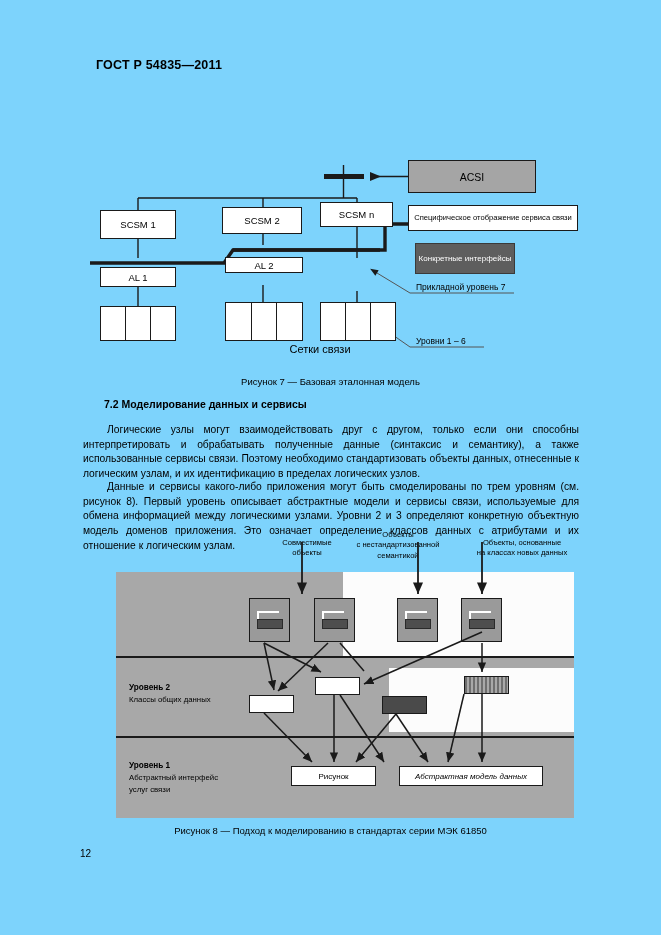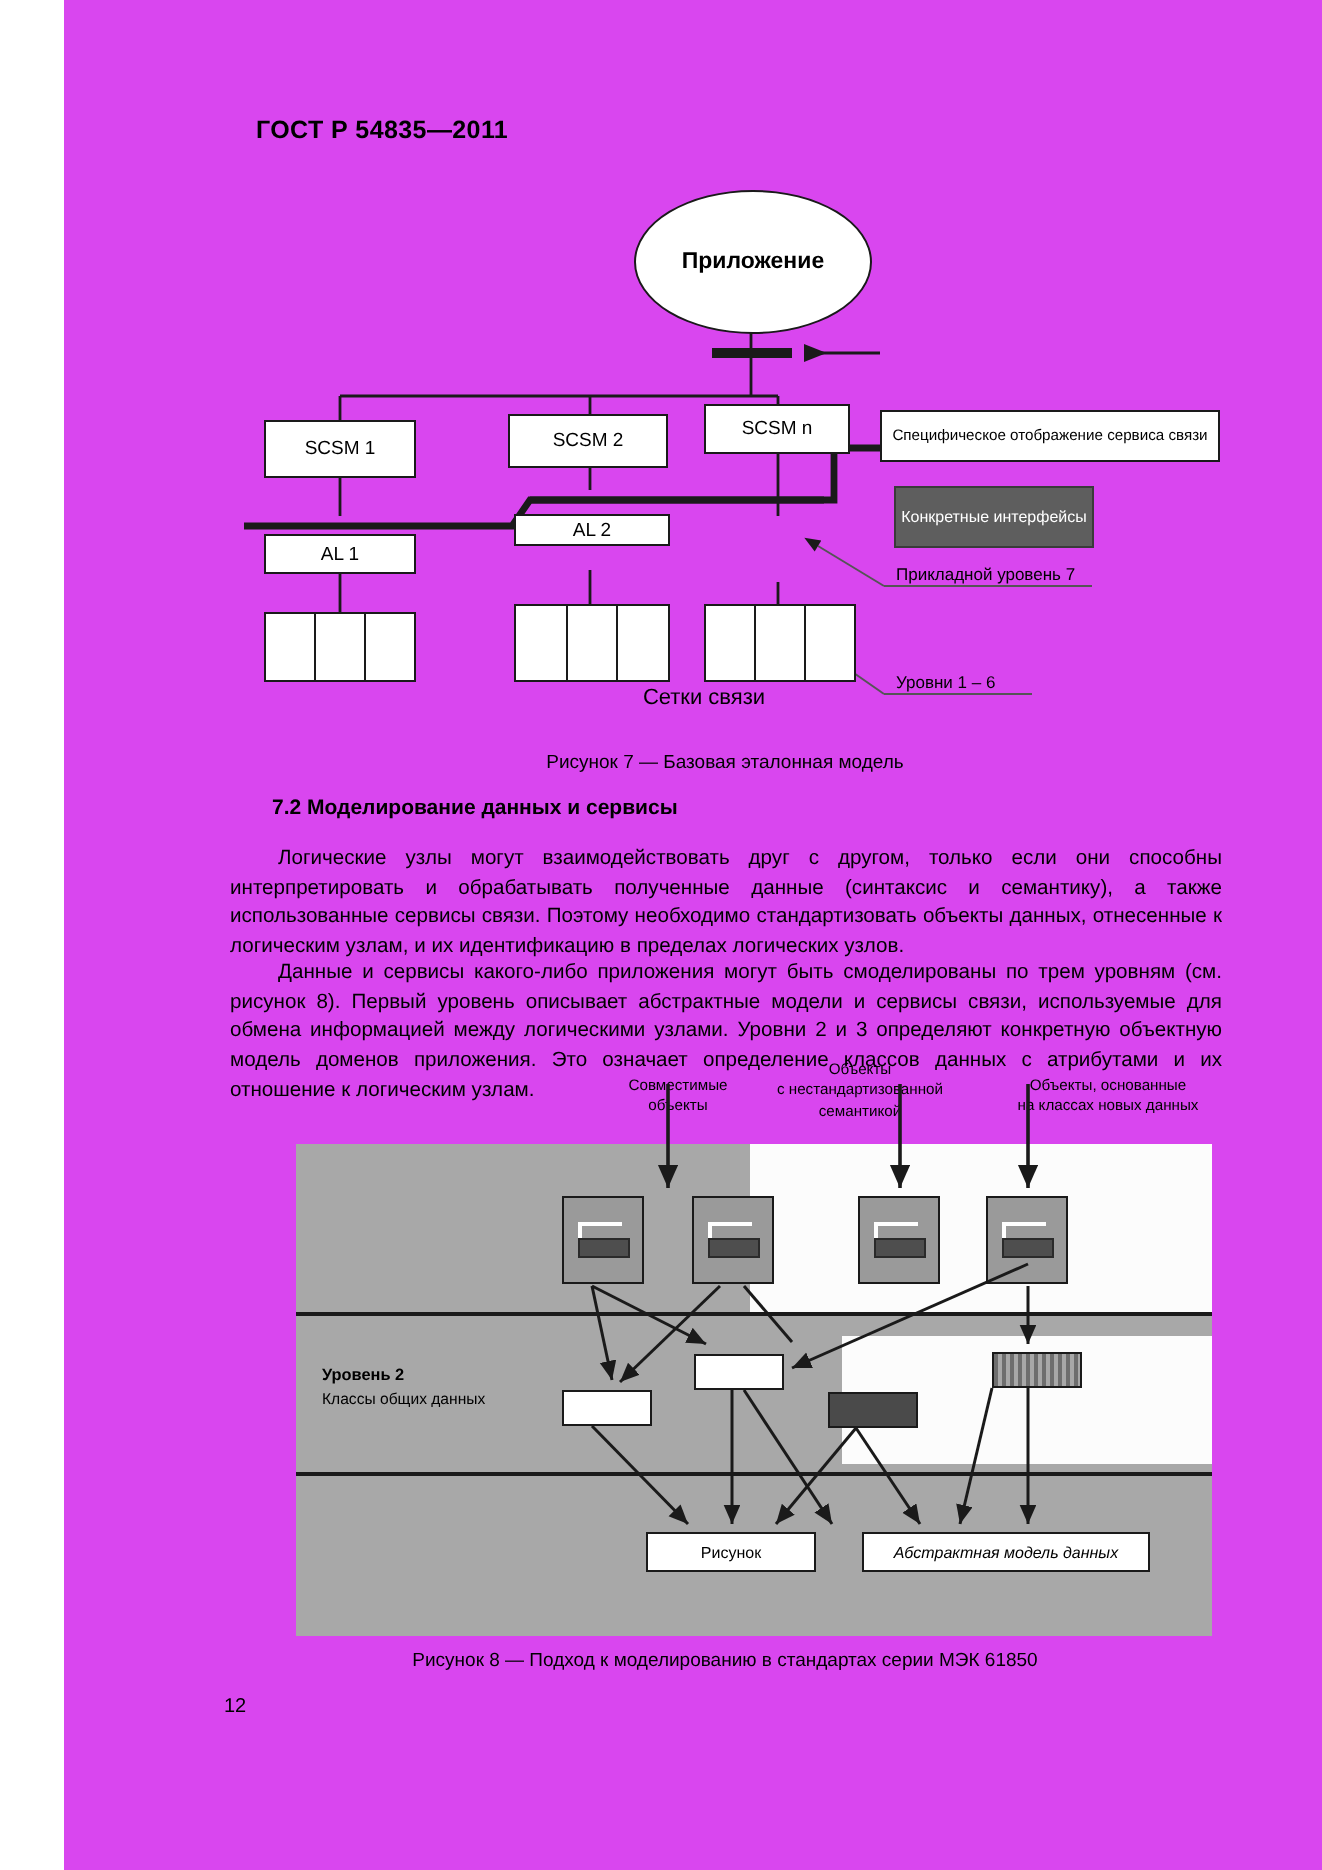--- a/index.html
+++ b/index.html
@@ -11,22 +11,21 @@
     width: 661px;
     height: 935px;
     position: relative;
     font-family: "Liberation Sans", sans-serif;
     color: #000;
     overflow: hidden;
   }
   .page {
     position: absolute;
     inset: 0;
-    background: #d946ef;
-    margin-left: 32px;
+    background: #7dd3fc;
   }
 
   
   .doc-header {
     position: absolute;
     left: 96px;
     top: 58px;
     font-size: 12.5px;
     font-weight: bold;
     letter-spacing: 0.2px;
@@ -324,23 +323,23 @@
       <line x1="58" y1="192" x2="58" y2="211" stroke="#1a1a1a" stroke-width="1.4"></line>
       <line x1="183" y1="190" x2="183" y2="207" stroke="#1a1a1a" stroke-width="1.4"></line>
       <line x1="277" y1="196" x2="277" y2="207" stroke="#1a1a1a" stroke-width="1.4"></line>
 
       <line x1="297" y1="178" x2="330" y2="198" stroke="#555" stroke-width="1" marker-start="url(#arrL)"></line>
       <line x1="330" y1="198" x2="434" y2="198" stroke="#555" stroke-width="1"></line>
       <line x1="297" y1="229" x2="330" y2="252" stroke="#555" stroke-width="1" marker-start="url(#arrL)"></line>
       <line x1="330" y1="252" x2="404" y2="252" stroke="#555" stroke-width="1"></line>
     </svg>
 
-    <div class="ellipse">Приложение</div>
     <div class="thickbar"></div>
 
+    <div class="acsi">ACSI</div>
     <div class="specmap">Специфическое отображение сервиса связи</div>
     <div class="concrete">Конкретные интерфейсы</div>
 
     <div class="box" style="left:20px;top:115px;width:76px;height:29px;">SCSM 1</div>
     <div class="box" style="left:142px;top:112px;width:80px;height:27px;">SCSM 2</div>
     <div class="box" style="left:240px;top:107px;width:73px;height:25px;">SCSM n</div>
 
     <div class="box" style="left:20px;top:172px;width:76px;height:20px;">AL 1</div>
     <div class="box" style="left:145px;top:162px;width:78px;height:16px;">AL 2</div>
 
@@ -391,20 +390,25 @@
     <div class="bg-white-top"></div>
     <div class="bg-white-mid"></div>
 
     <div class="divider" style="top:84px;"></div>
     <div class="divider" style="top:164px;"></div>
 
     <div class="lvl-label" style="left:13px;top:110px;">
       <b>Уровень 2</b>
       <div>Классы общих данных</div>
     </div>
+    <div class="lvl-label" style="left:13px;top:188px;">
+      <b>Уровень 1</b>
+      <div>Абстрактный интерфейс</div>
+      <div>услуг связи</div>
+    </div>
 
     <div class="l3box" style="left:133px;top:26px;">
         <u></u>
         <i></i>
       </div>
     <div class="l3box" style="left:198px;top:26px;">
         <u></u>
         <i></i>
       </div>
     <div class="l3box" style="left:281px;top:26px;">

